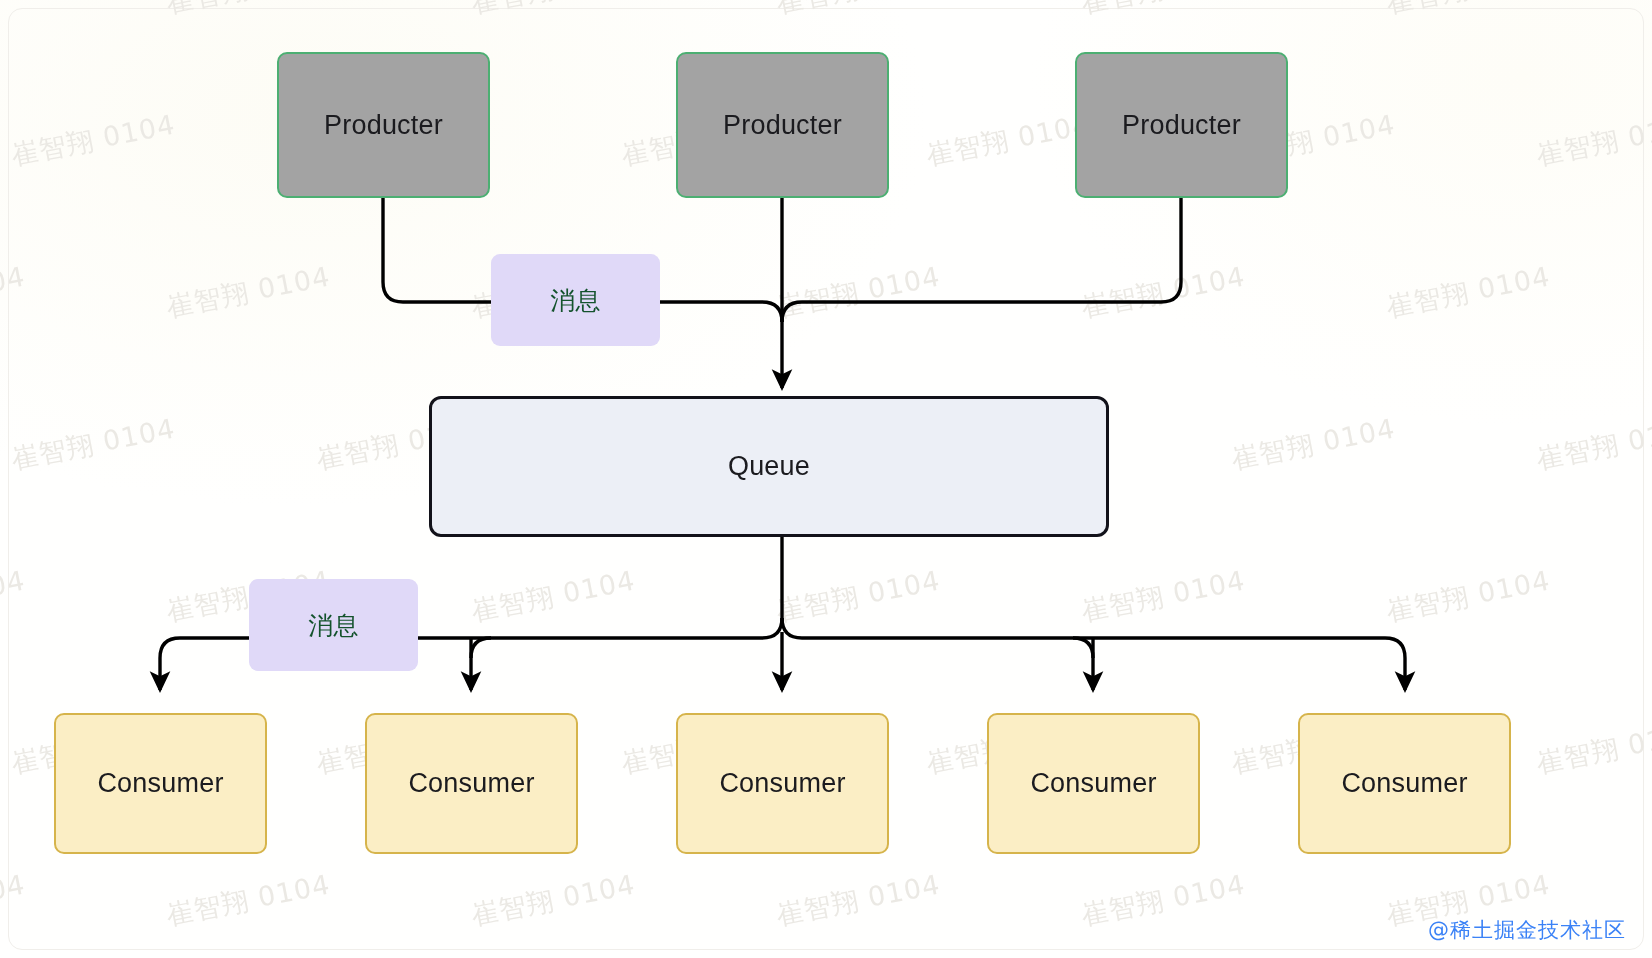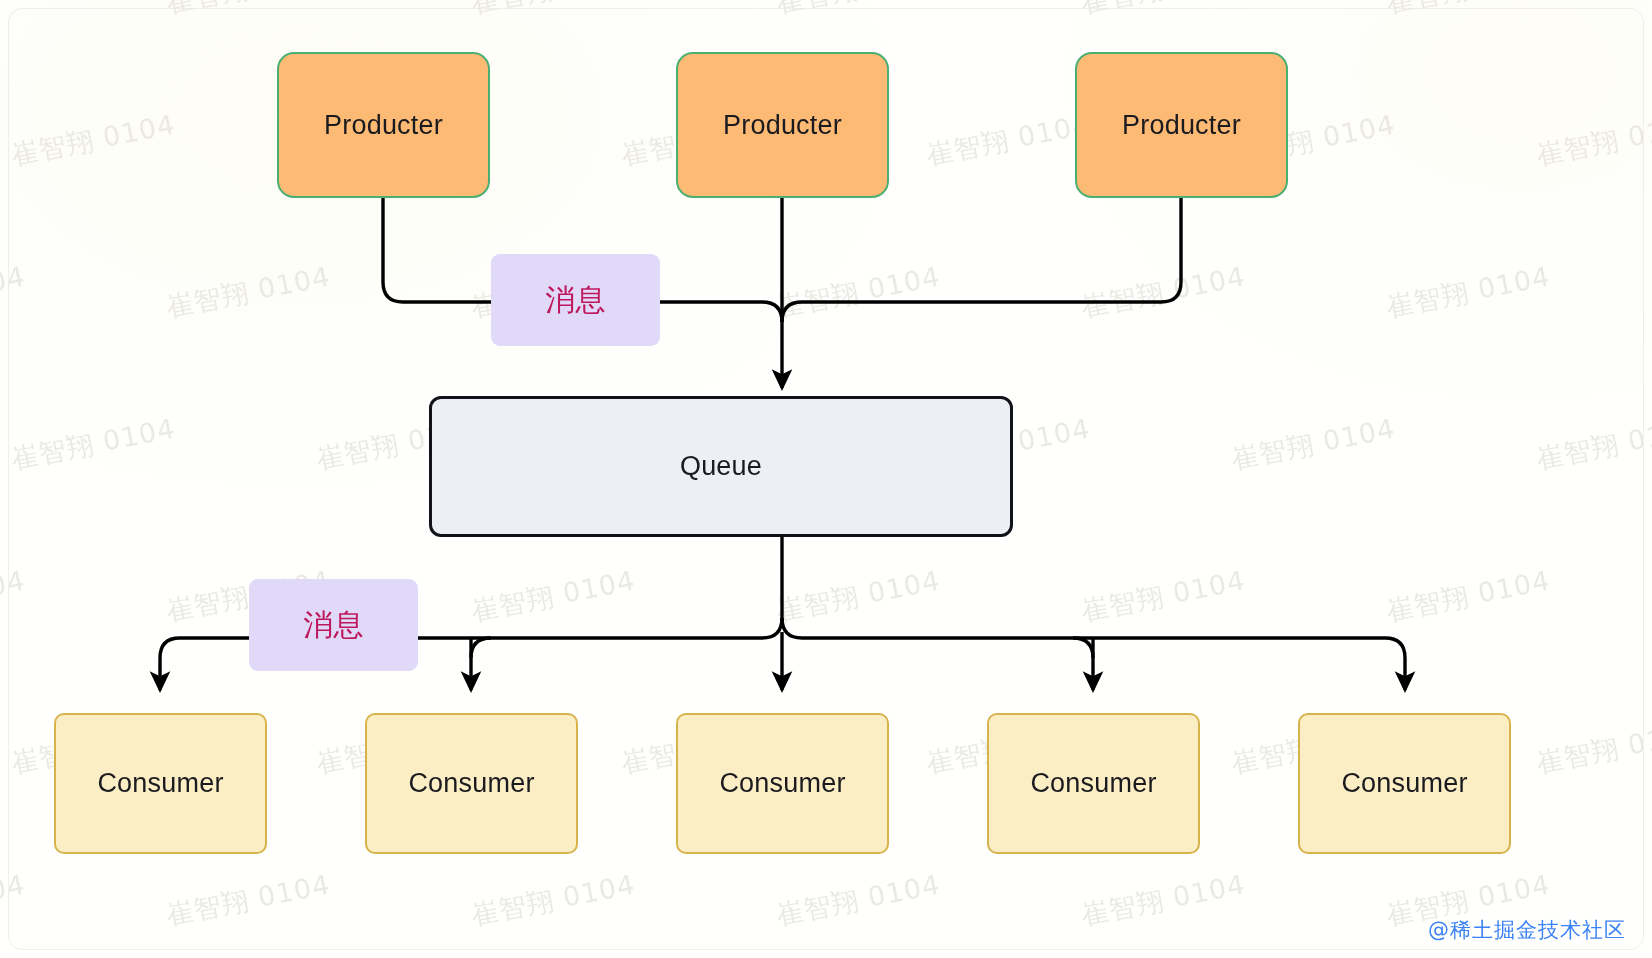--- a/index.html
+++ b/index.html
@@ -71,23 +71,23 @@
     justify-content: center;
     z-index: 3;
   }
   .node-label {
     font-size: 27px;
     color: #1b1b1f;
     letter-spacing: 0.2px;
   }
 
   .producer {
-    background: #fdba74;
+    background: #a3a3a3;
     border: 2.5px solid #4caf72;
-    border-radius: 17px;
+    border-radius: 10px;
   }
   .queue {
     background: #eceff6;
     border: 3px solid #12121a;
     border-radius: 12px;
   }
   .consumer {
     background: #fbeec5;
     border: 2.5px solid #d6b44b;
     border-radius: 10px;
@@ -95,22 +95,22 @@
   .msg-chip {
     position: absolute;
     background: #e0d9f8;
     border-radius: 9px;
     display: flex;
     align-items: center;
     justify-content: center;
     z-index: 4;
   }
   .msg-chip .node-label {
-    font-size: 30px;
-    color: #be185d;
+    font-size: 25px;
+    color: #14532d;
   }
 
   #attribution {
     position: absolute;
     right: 26px;
     bottom: 14px;
     font-size: 21px;
     color: #3b82f6;
     letter-spacing: 1px;
     font-family: "DejaVu Sans", sans-serif;
@@ -212,21 +212,21 @@
     <span class="node-label">Producter</span>
   </div>
   <div class="node producer" style="left:1075px; top:52px; width:213px; height:146px;">
     <span class="node-label">Producter</span>
   </div>
 
   <div class="msg-chip" style="left:491px; top:254px; width:169px; height:92px;">
     <span class="node-label">消息</span>
   </div>
 
-  <div class="node queue" style="left:429px; top:396px; width:584px; height:141px;">
+  <div class="node queue" style="left:429px; top:396px; width:680px; height:141px;">
     <span class="node-label">Queue</span>
   </div>
 
   <div class="msg-chip" style="left:249px; top:579px; width:169px; height:92px;">
     <span class="node-label">消息</span>
   </div>
 
   <div class="node consumer" style="left:54px; top:713px; width:213px; height:141px;">
     <span class="node-label">Consumer</span>
   </div>

